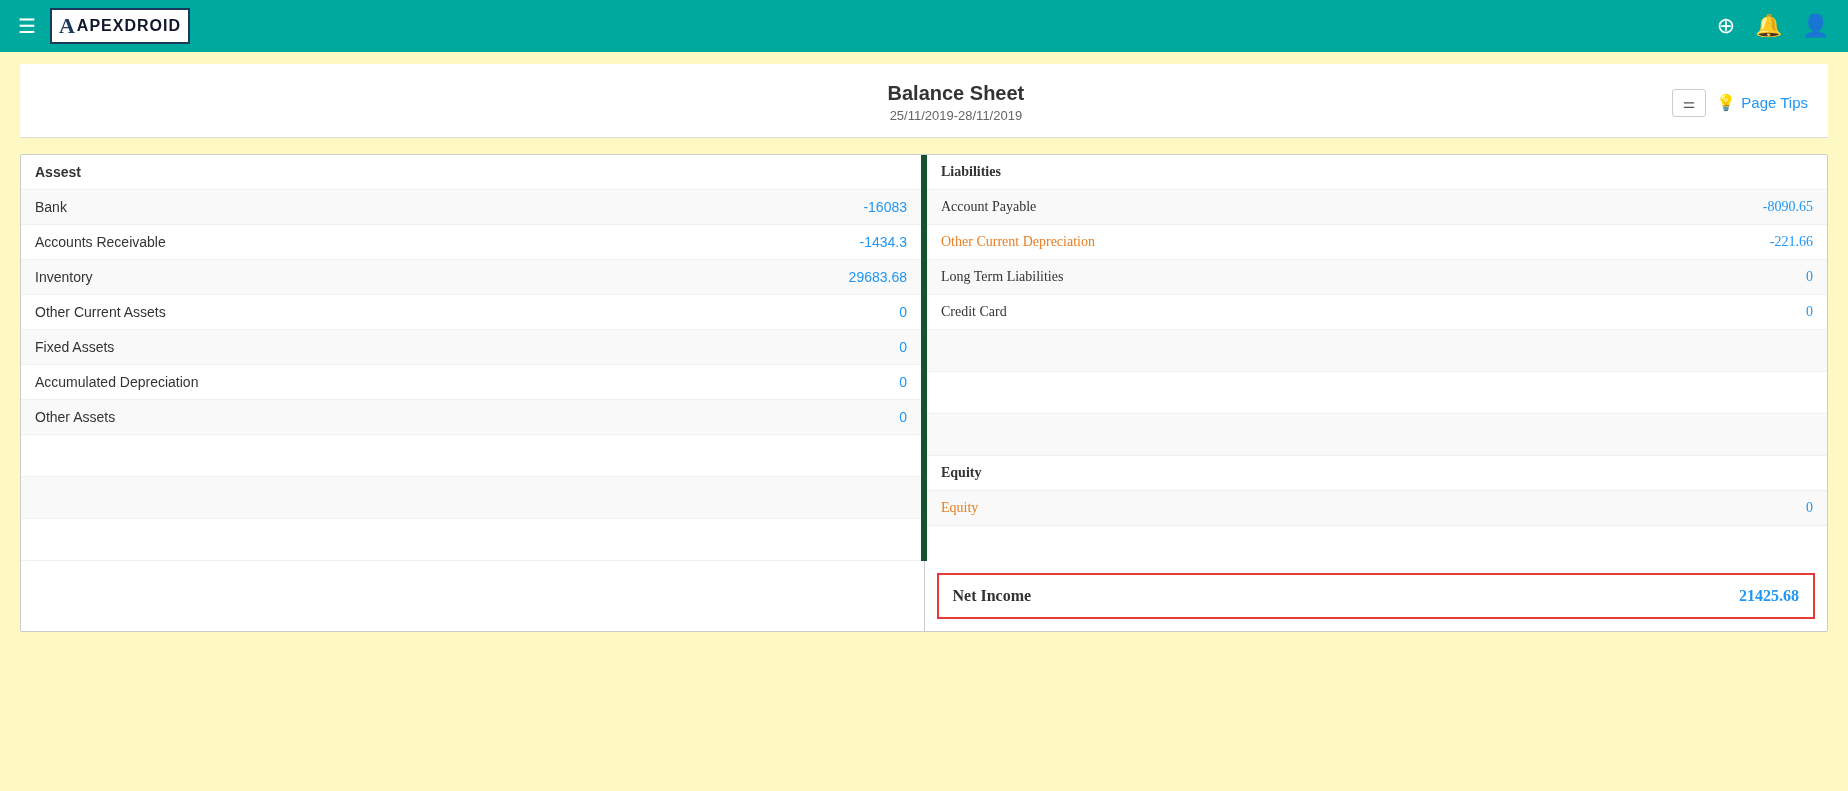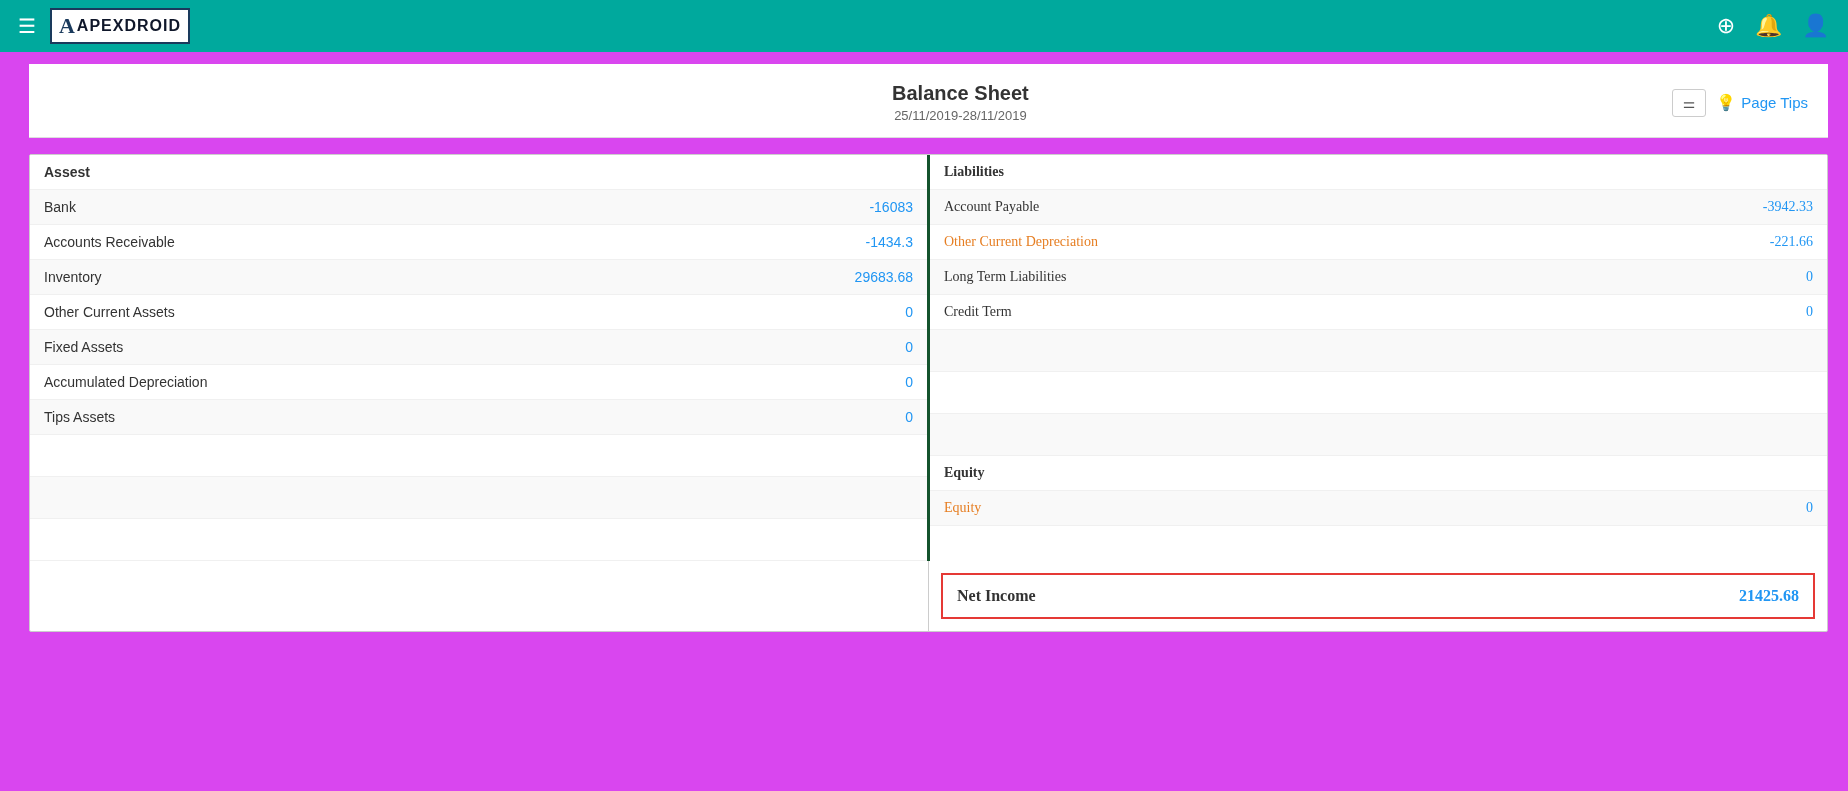--- a/index.html
+++ b/index.html
@@ -26,23 +26,23 @@
       font-size: 22px; font-weight: bold; color: #1a3a5c; font-family: Georgia, serif;
     }
     .logo-text {
       font-size: 16px; font-weight: bold; color: #0f172a; letter-spacing: 1px; margin-left: 2px;
     }
     .topnav-right { display: flex; align-items: center; gap: 20px; }
     .topnav-icon { color: #fff; font-size: 22px; cursor: pointer; }
 
     
     .content-wrapper {
-      background: #d946ef;
+      background: #fef9c3;
       min-height: calc(791px - 52px);
-      padding: 12px 20px 20px 29px;
+      padding: 12px 20px 20px 20px;
     }
 
     
     .header-card {
       background: #fff;
       border-bottom: 1px solid #ddd;
       padding: 18px 20px 14px 20px;
       display: flex;
       align-items: center;
       justify-content: space-between;
@@ -76,21 +76,21 @@
       overflow: hidden;
     }
 
     
     .two-col-table {
       width: 100%;
       border-collapse: collapse;
     }
     .two-col-table .left-col {
       width: 50%;
-      border-right: 3px solid #14532d;
+      border-right: 6px solid #14532d;
       vertical-align: top;
     }
     .two-col-table .right-col {
       width: 50%;
       vertical-align: top;
       font-family: Liberation Serif, serif;
     }
     .inner-row {
       display: flex;
       justify-content: space-between;
@@ -193,52 +193,52 @@
             <span class="lbl">Fixed Assets</span>
             <span class="val blue">0</span>
           </div>
 
           <div class="inner-row odd">
             <span class="lbl">Accumulated Depreciation</span>
             <span class="val blue">0</span>
           </div>
 
           <div class="inner-row even">
-            <span class="lbl">Tips Assets</span>
+            <span class="lbl">Other Assets</span>
             <span class="val blue">0</span>
           </div>
 
           <div class="inner-row odd empty"></div>
           <div class="inner-row even empty-gray"></div>
           <div class="inner-row odd empty"></div>
         </td>
 
         <td class="right-col">
 
           <div class="inner-row odd">
             <span class="lbl" style="font-weight:700;font-size:14px;">Liabilities</span>
           </div>
 
           <div class="inner-row even">
             <span class="lbl">Account Payable</span>
-            <span class="val blue">-3942.33</span>
+            <span class="val blue">-8090.65</span>
           </div>
 
           <div class="inner-row odd">
             <span class="lbl orange">Other Current Depreciation</span>
             <span class="val blue">-221.66</span>
           </div>
 
           <div class="inner-row even">
             <span class="lbl">Long Term Liabilities</span>
             <span class="val blue">0</span>
           </div>
 
           <div class="inner-row odd">
-            <span class="lbl">Credit Term</span>
+            <span class="lbl">Credit Card</span>
             <span class="val blue">0</span>
           </div>
 
           <div class="inner-row even empty-gray"></div>
           <div class="inner-row odd empty"></div>
           <div class="inner-row even empty-gray"></div>
 
           <div class="inner-row odd">
             <span class="lbl" style="font-weight:700;font-size:14px;">Equity</span>
           </div>

